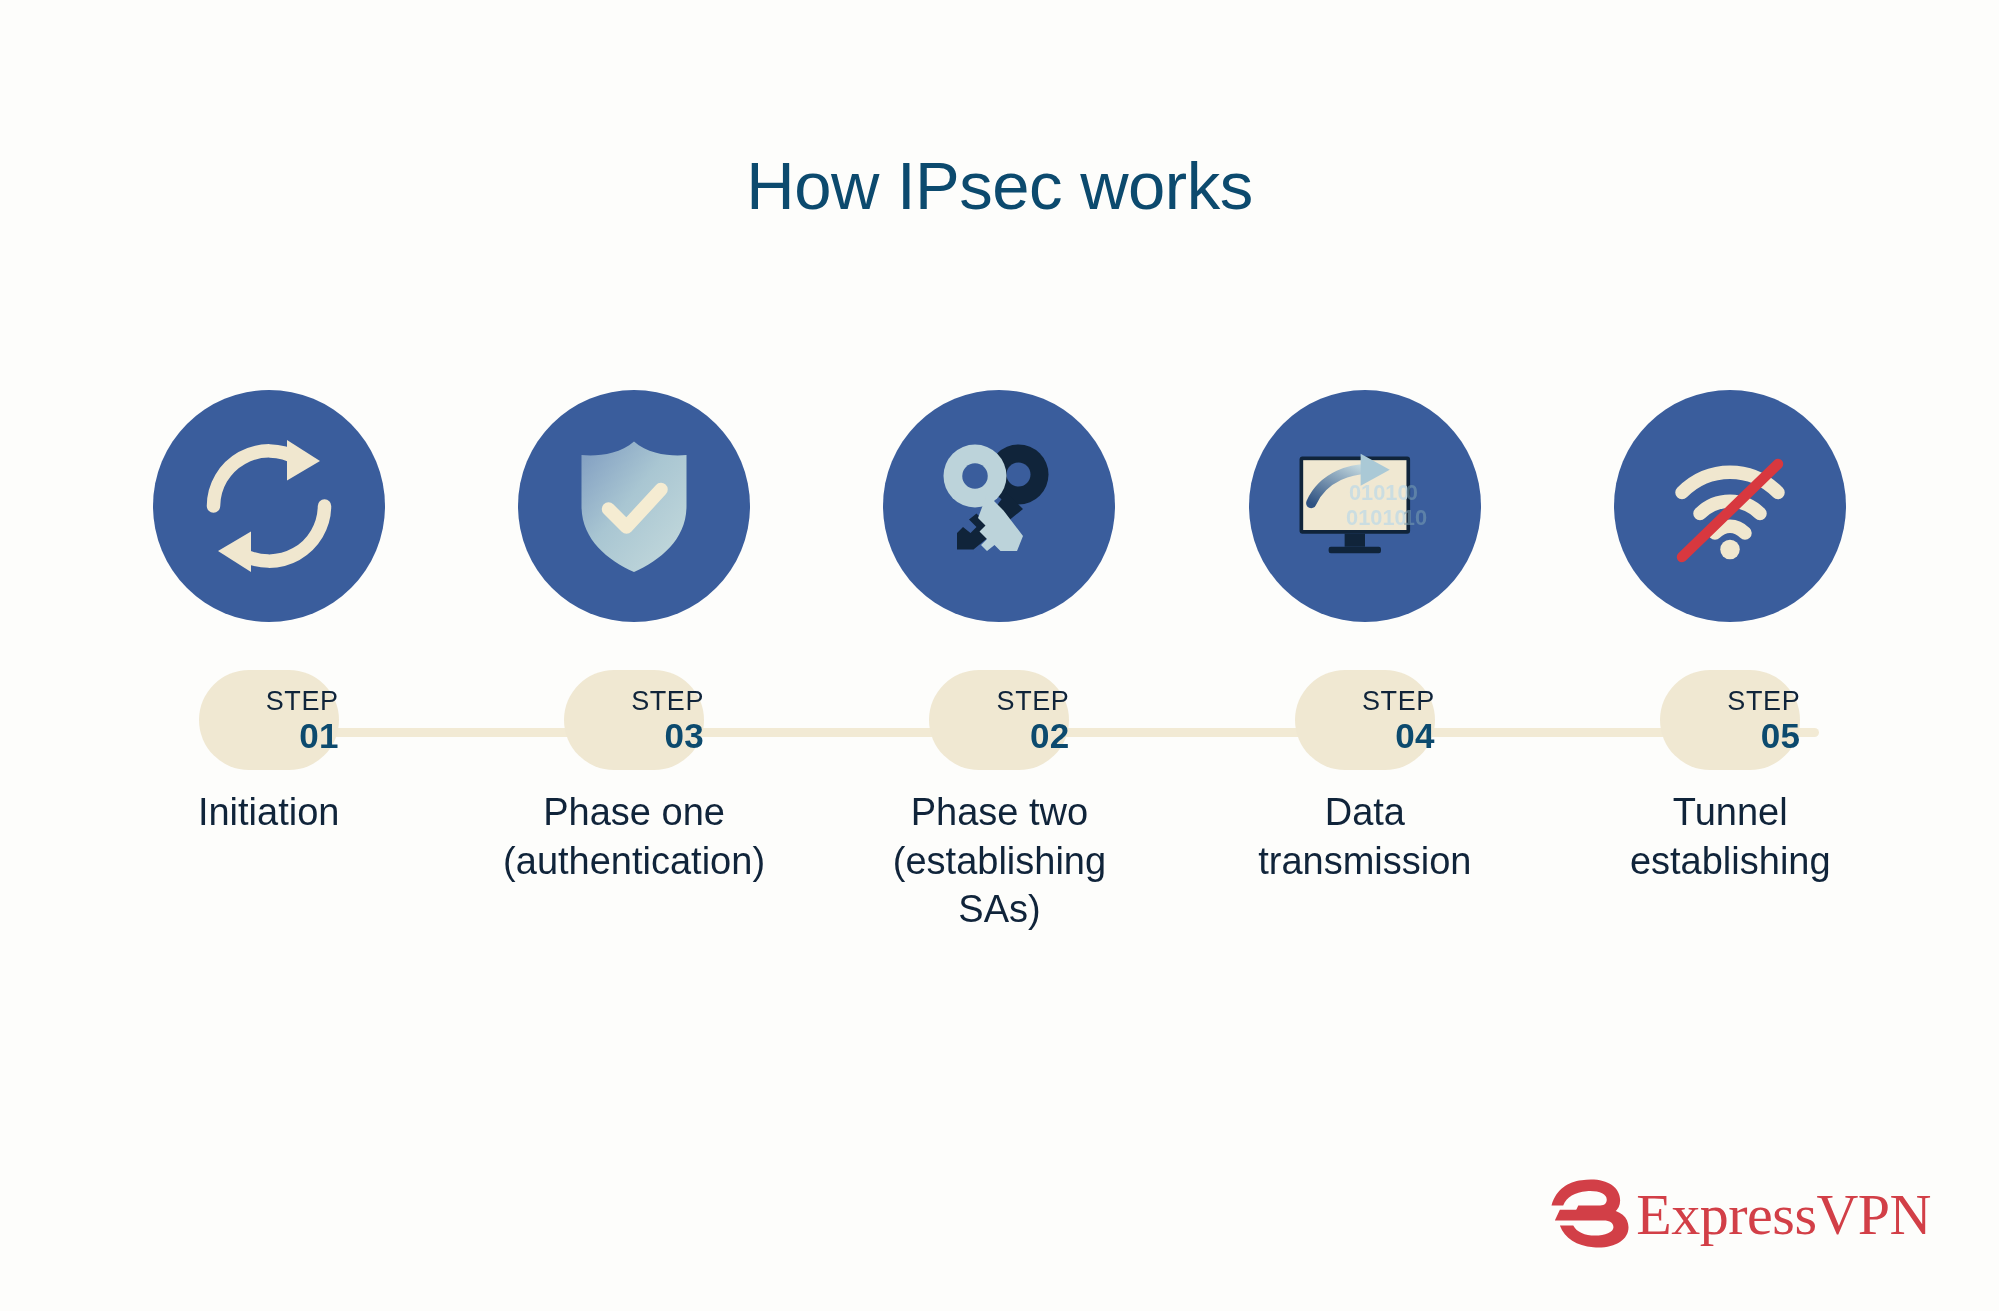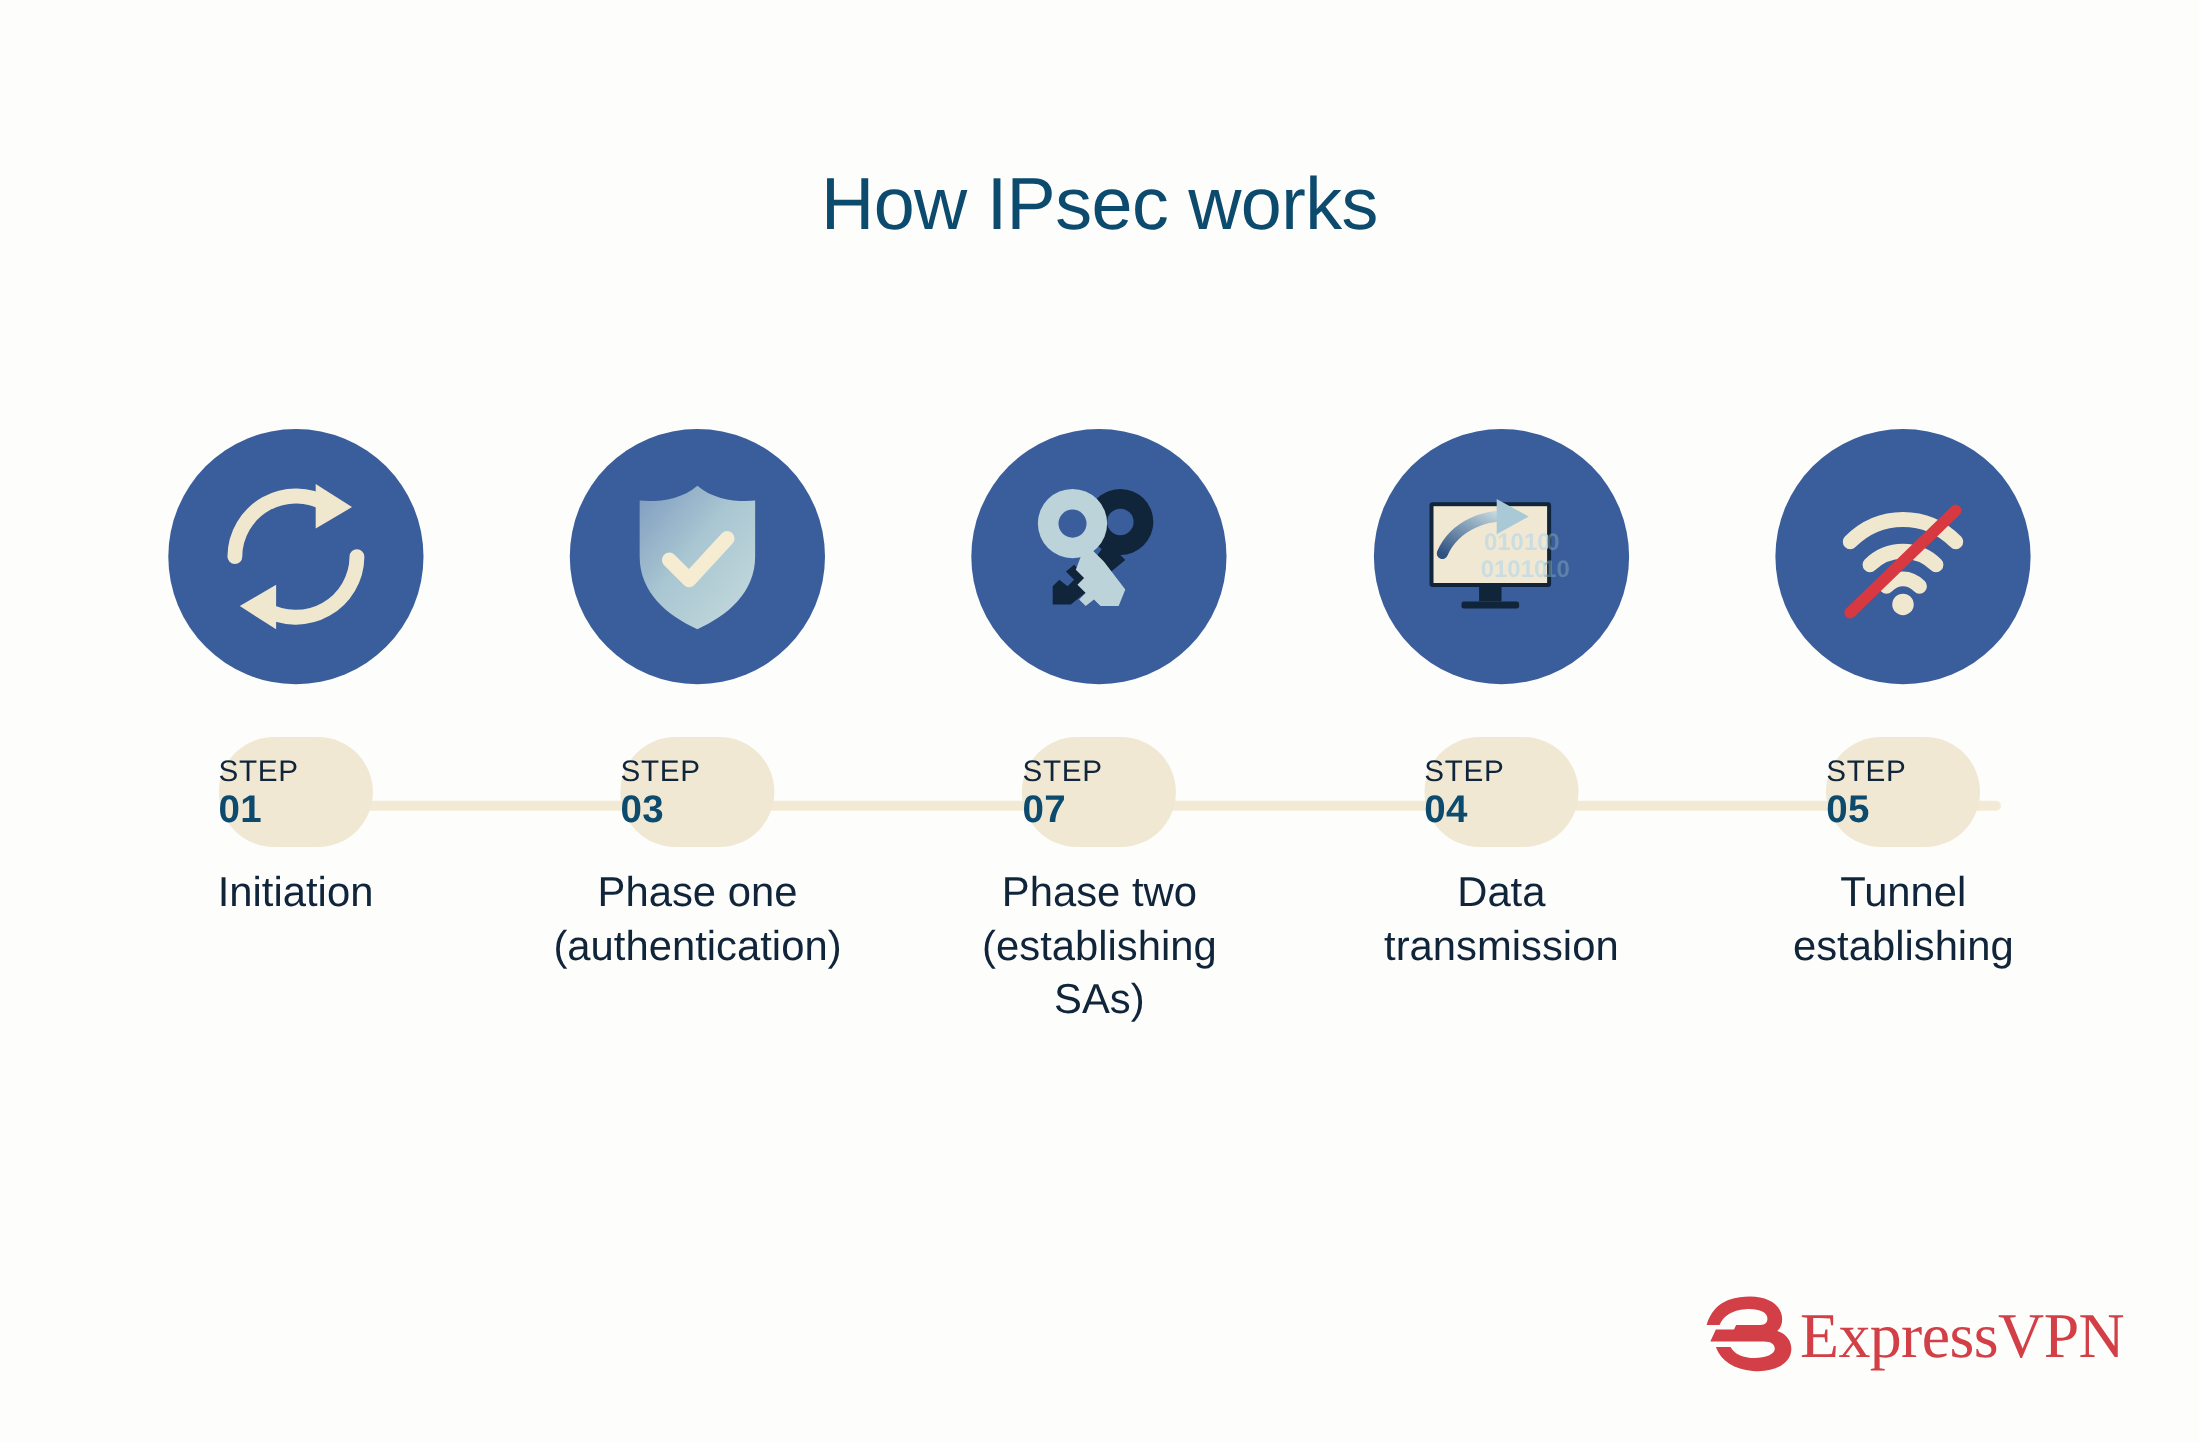--- a/index.html
+++ b/index.html
@@ -85,21 +85,21 @@
     position: relative;
     z-index: 2;
   }
   .badge {
     width: 140px;
     height: 100px;
     border-radius: 50px;
     background: #f0e8d2;
     display: flex;
     flex-direction: column;
-    align-items: flex-start;
+    align-items: flex-end;
     justify-content: center;
     line-height: 1;
   }
   .badge-word {
     font-size: 27px;
     font-weight: 400;
     color: #10243a;
     letter-spacing: 0.6px;
     margin-bottom: 3px;
   }
@@ -205,21 +205,21 @@
           <g fill="#bcd3da">
             <circle cx="34" cy="30" r="21"></circle>
             <path d="M42 42 L53 53 L66 70 L62 80 L51 80 L47 76 L42 80 L38 76 L42 72 L37 67 L41 63 L36 58 Z"></path>
           </g>
           <circle cx="34" cy="30" r="8.5" fill="#3a5d9c"></circle>
         </svg>
       </div>
       <div class="badge-wrap">
         <div class="badge">
           <span class="badge-word">STEP</span>
-          <span class="badge-num">07</span>
+          <span class="badge-num">02</span>
         </div>
       </div>
       <div class="caption">Phase two (establishing SAs)</div>
     </div>
 
     <div class="step">
       <div class="icon-circle">
         <svg width="160" height="160" viewBox="0 0 110 100" aria-hidden="true">
           <defs>
             <linearGradient id="arrowGrad" x1="0" y1="1" x2="1" y2="0">

